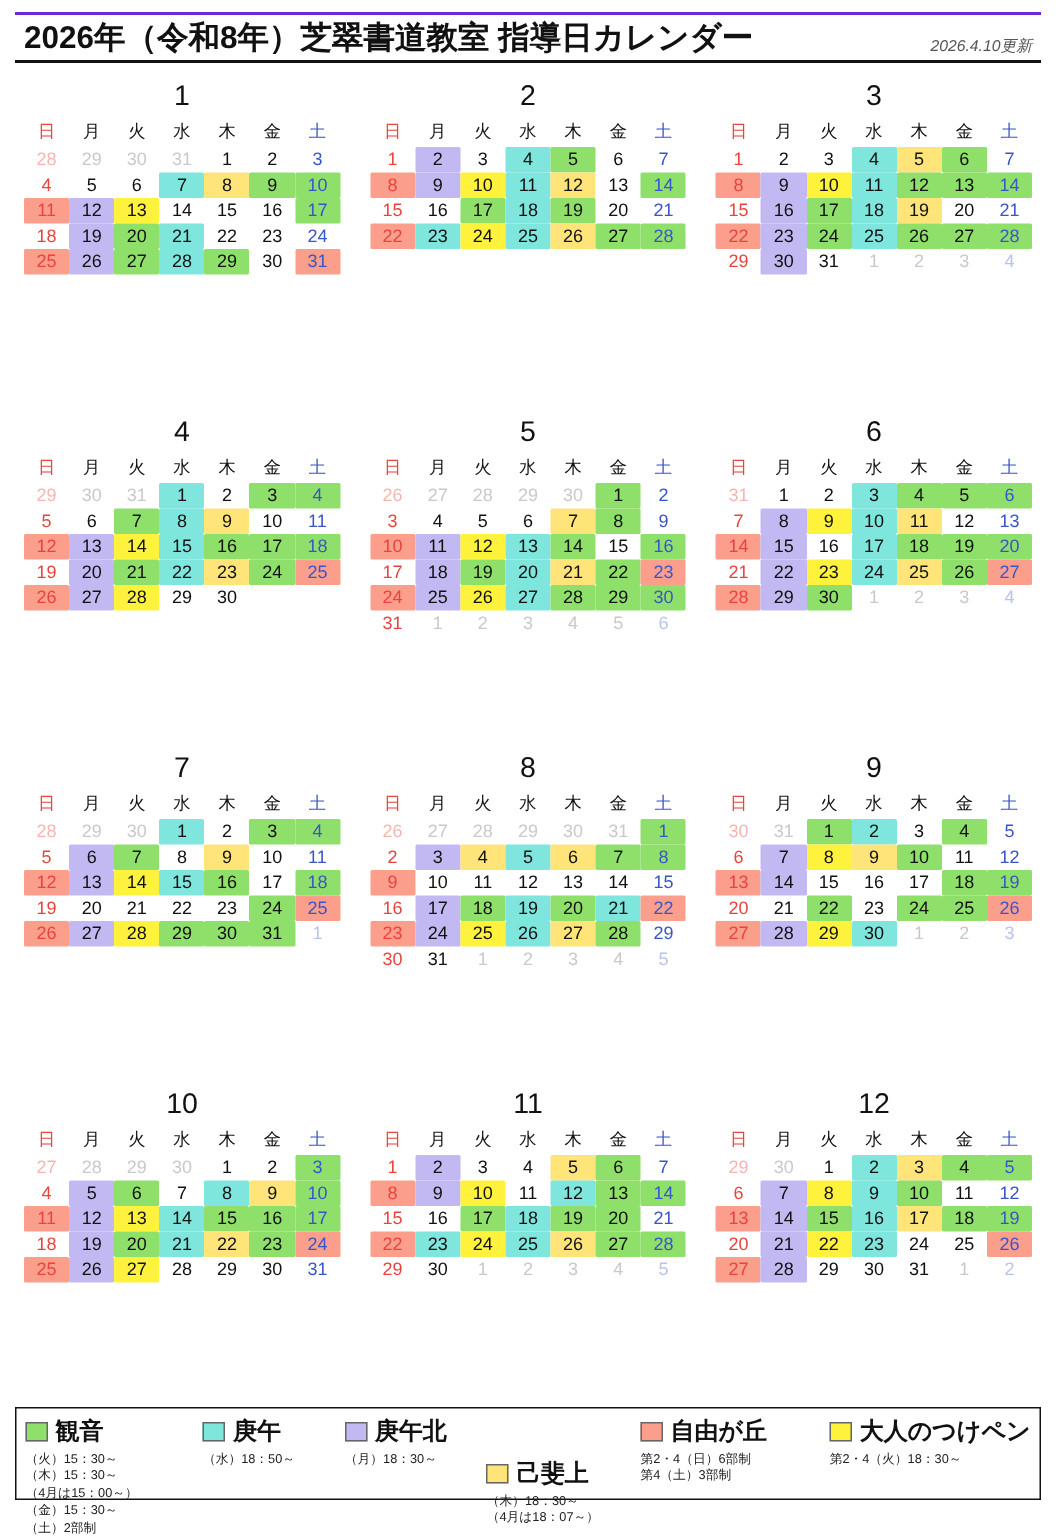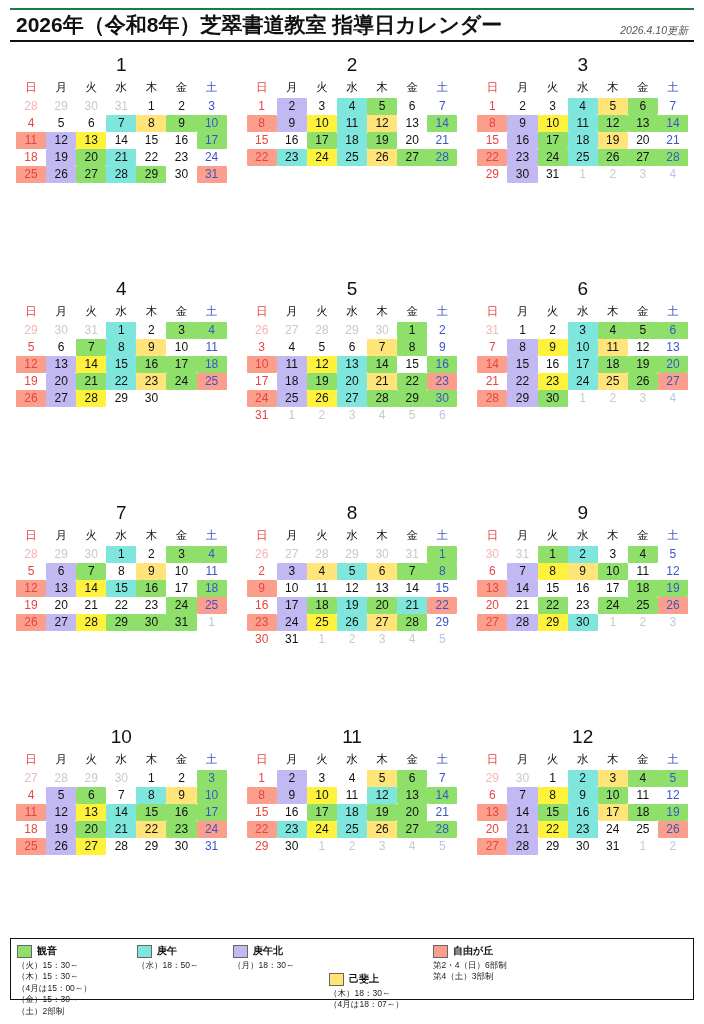--- a/index.html
+++ b/index.html
@@ -14,21 +14,21 @@
     position: relative;
     width: 704px; height: 1024px;
     overflow: hidden;
   }
 
   
   .header {
     position: relative;
     margin: 8px 10px 0 10px;
     height: 34px;
-    border-top: 2px solid #15803d;
+    border-top: 2px solid #6d28d9;
     border-bottom: 2px solid #111;
     display: flex;
     align-items: center;
   }
   .header-title {
     font-size: 21px;
     font-weight: bold;
     letter-spacing: 0px;
     padding-left: 6px;
     white-space: nowrap;
@@ -129,21 +129,21 @@
     display: flex;
     align-items: center;
     gap: 5px;
   }
   .sw {
     width: 15px; height: 13px;
     border: 1px solid #666;
     display: inline-block;
   }
   .legend-name {
-    font-size: 10px;
+    font-size: 16px;
     font-weight: bold;
     white-space: nowrap;
     font-family: Liberation Serif, serif;
   }
   .legend-sub {
     font-size: 8.5px;
     color: #222;
     line-height: 1.35;
     margin-top: 2px;
     white-space: nowrap;
@@ -1866,17 +1866,26 @@
         <div class="legend-item li-4">
           <div class="legend-top">
             <span class="sw" style="background: rgb(251, 159, 140);"></span>
             <span class="legend-name">自由が丘</span>
           </div>
           <div class="legend-sub">
             <span class="indent">第2・4（日）6部制</span>
             <span class="indent">第4（土）3部制</span>
           </div>
         </div>
+        <div class="legend-item li-5">
+          <div class="legend-top">
+            <span class="sw" style="background: rgb(255, 242, 61);"></span>
+            <span class="legend-name">大人のつけペン</span>
+          </div>
+          <div class="legend-sub">
+            <span class="indent">第2・4（火）18：30～</span>
+          </div>
+        </div>
       </div>
   </div>
 
 
 </div>
 
 </body></html>

